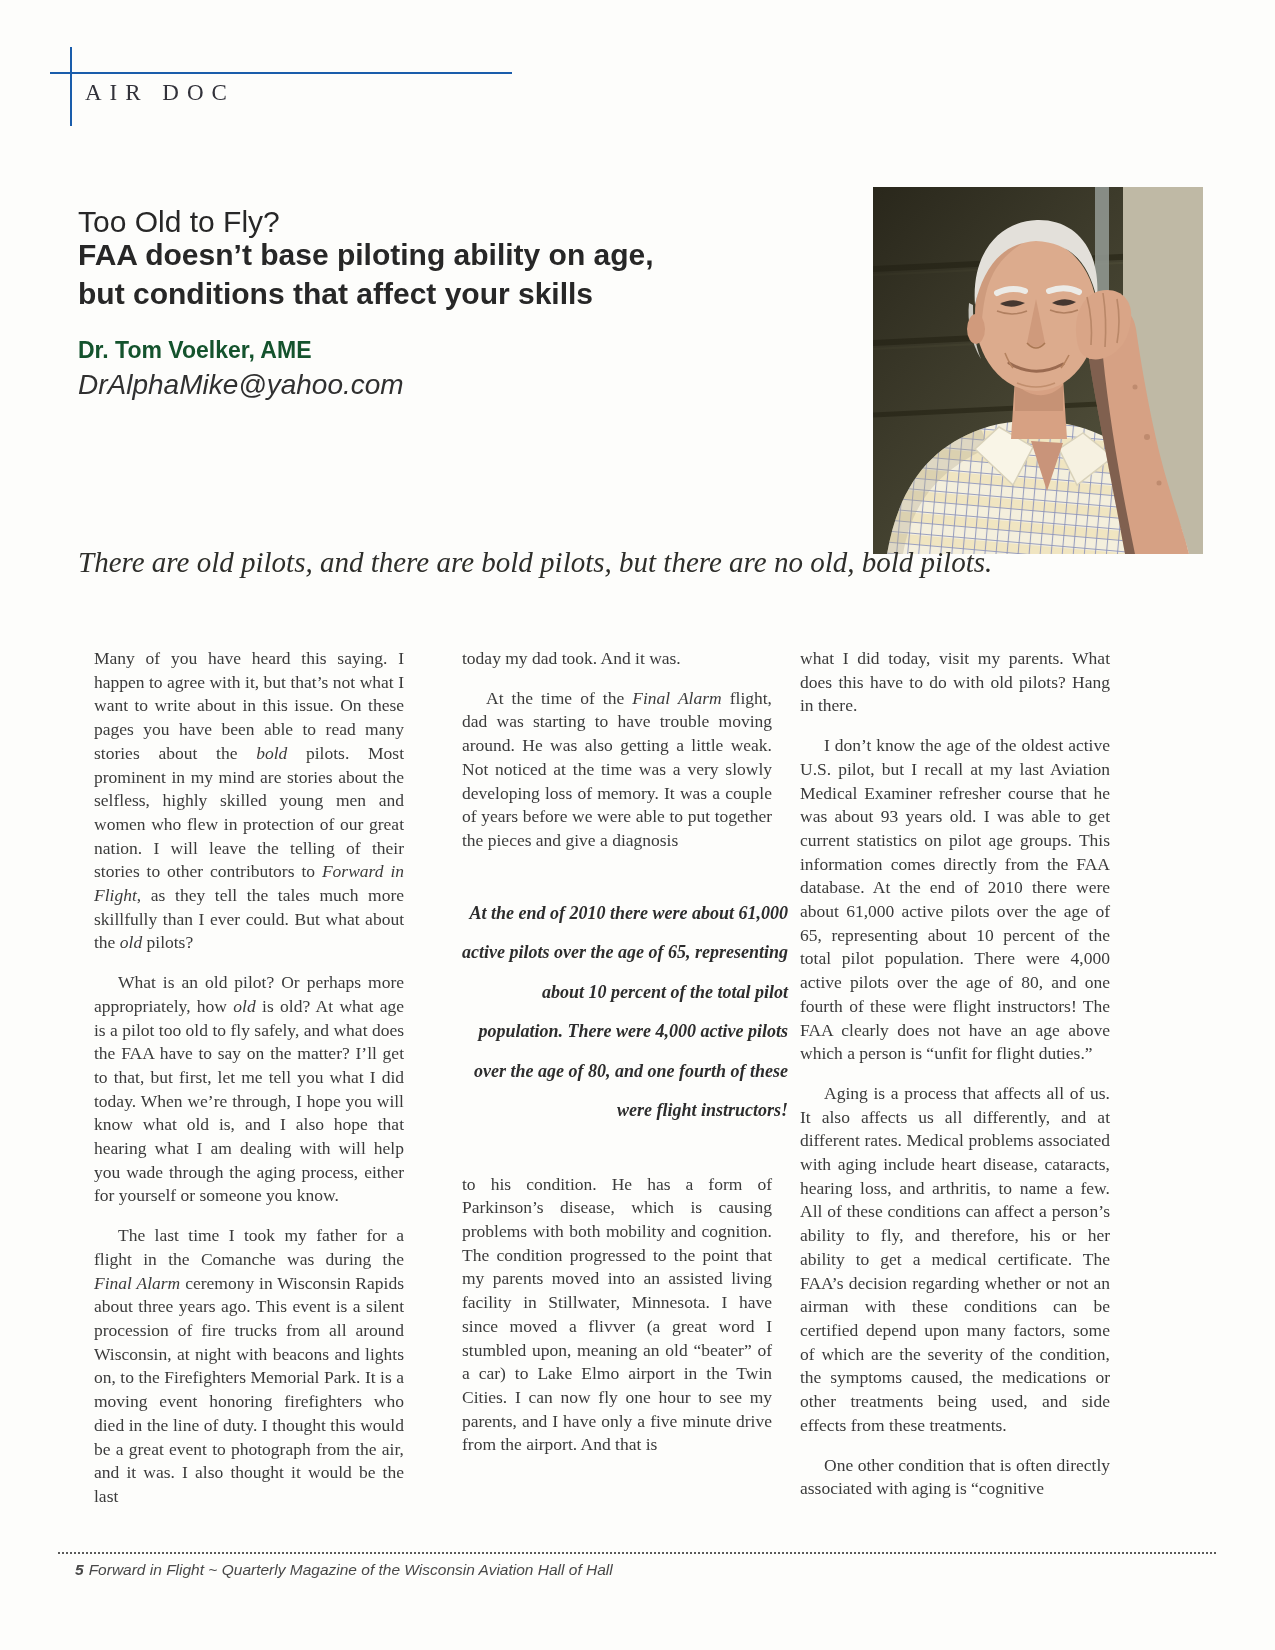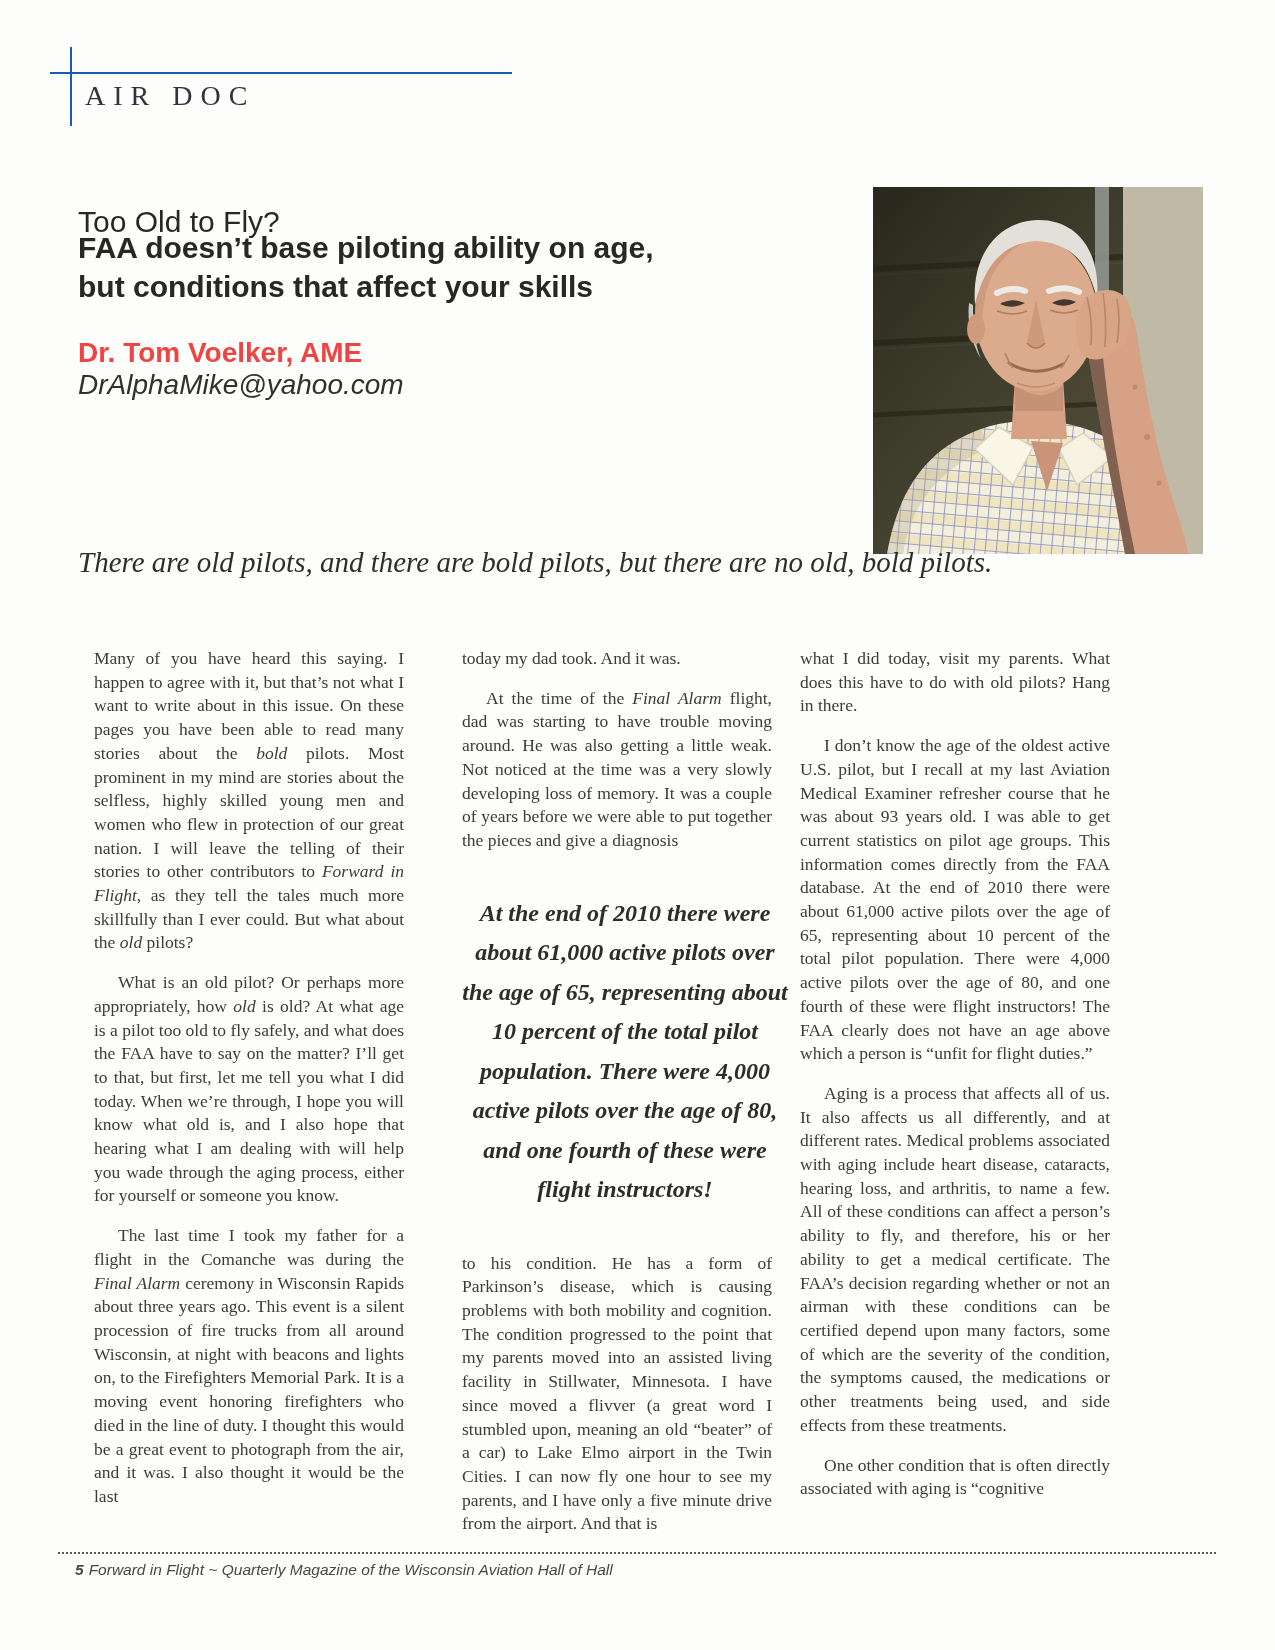--- a/index.html
+++ b/index.html
@@ -9,36 +9,36 @@
     font-family: "Liberation Serif", serif;
     color: #3c3c3c;
     position: relative;
     overflow: hidden;
   }
   .rule-h { position: absolute; left: 50px; top: 72px; width: 462px; height: 2px; background: #1a5dab; }
   .rule-v { position: absolute; left: 70px; top: 47px; width: 2px; height: 79px; background: #1a5dab; }
   .kicker {
     position: absolute; left: 85px; top: 80px;
     font-family: "Liberation Serif", serif;
-    font-size: 28px; letter-spacing: 8px; color: #32323a;
+    font-size: 23px; letter-spacing: 8px; color: #32323a;
   }
   .title {
     position: absolute; left: 78px; top: 186px;
     font-family: "Liberation Sans", sans-serif;
     font-weight: normal; font-size: 30px; color: #272727; line-height: 1.05;
   }
   .subtitle {
-    position: absolute; left: 78px; top: 228px;
+    position: absolute; left: 78px; top: 235px;
     font-family: "Liberation Sans", sans-serif;
     font-weight: bold; font-size: 30px; color: #272727; line-height: 39px;
   }
   .author {
     position: absolute; left: 78px; top: 337px;
     font-family: "Liberation Sans", sans-serif;
-    font-weight: bold; font-size: 28px; color: #ef4444;
+    font-weight: bold; font-size: 23px; color: #14532d;
   }
   .email {
     position: absolute; left: 78px; top: 369px;
     font-family: "Liberation Sans", sans-serif;
     font-style: italic; font-size: 28px; color: #303030;
   }
   .photo {
     position: absolute; left: 873px; top: 187px; width: 330px; height: 367px;
   }
   .photo svg { display: block; width: 100%; height: 100%; }
@@ -52,23 +52,23 @@
     text-align: justify; color: #3b3b3b;
   }
   .col-1 { left: 78px; }
   .col-2 { left: 446px; }
   .col-3 { left: 784px; }
   p.para { margin: 16px; }
   p.para.indent { text-indent: 24px; }
   .it { font-style: italic; }
   .pull-quote {
     font-weight: bold; font-style: italic;
-    font-size: 24px; line-height: 39.5px;
+    font-size: 18px; line-height: 39.5px;
     margin: 41px 0 42px 16px;
-    color: #2d2d2d; text-align: center;
+    color: #2d2d2d; text-align: right;
   }
   .footer-rule {
     position: absolute; left: 58px; top: 1552px; width: 1158px; height: 0;
     border-top: 2px dotted #5a5a5a;
   }
   .footer {
     position: absolute; left: 75px; top: 1561px;
     font-family: "Liberation Sans", sans-serif;
     font-style: italic; font-size: 15.5px; color: #484848;
   }

